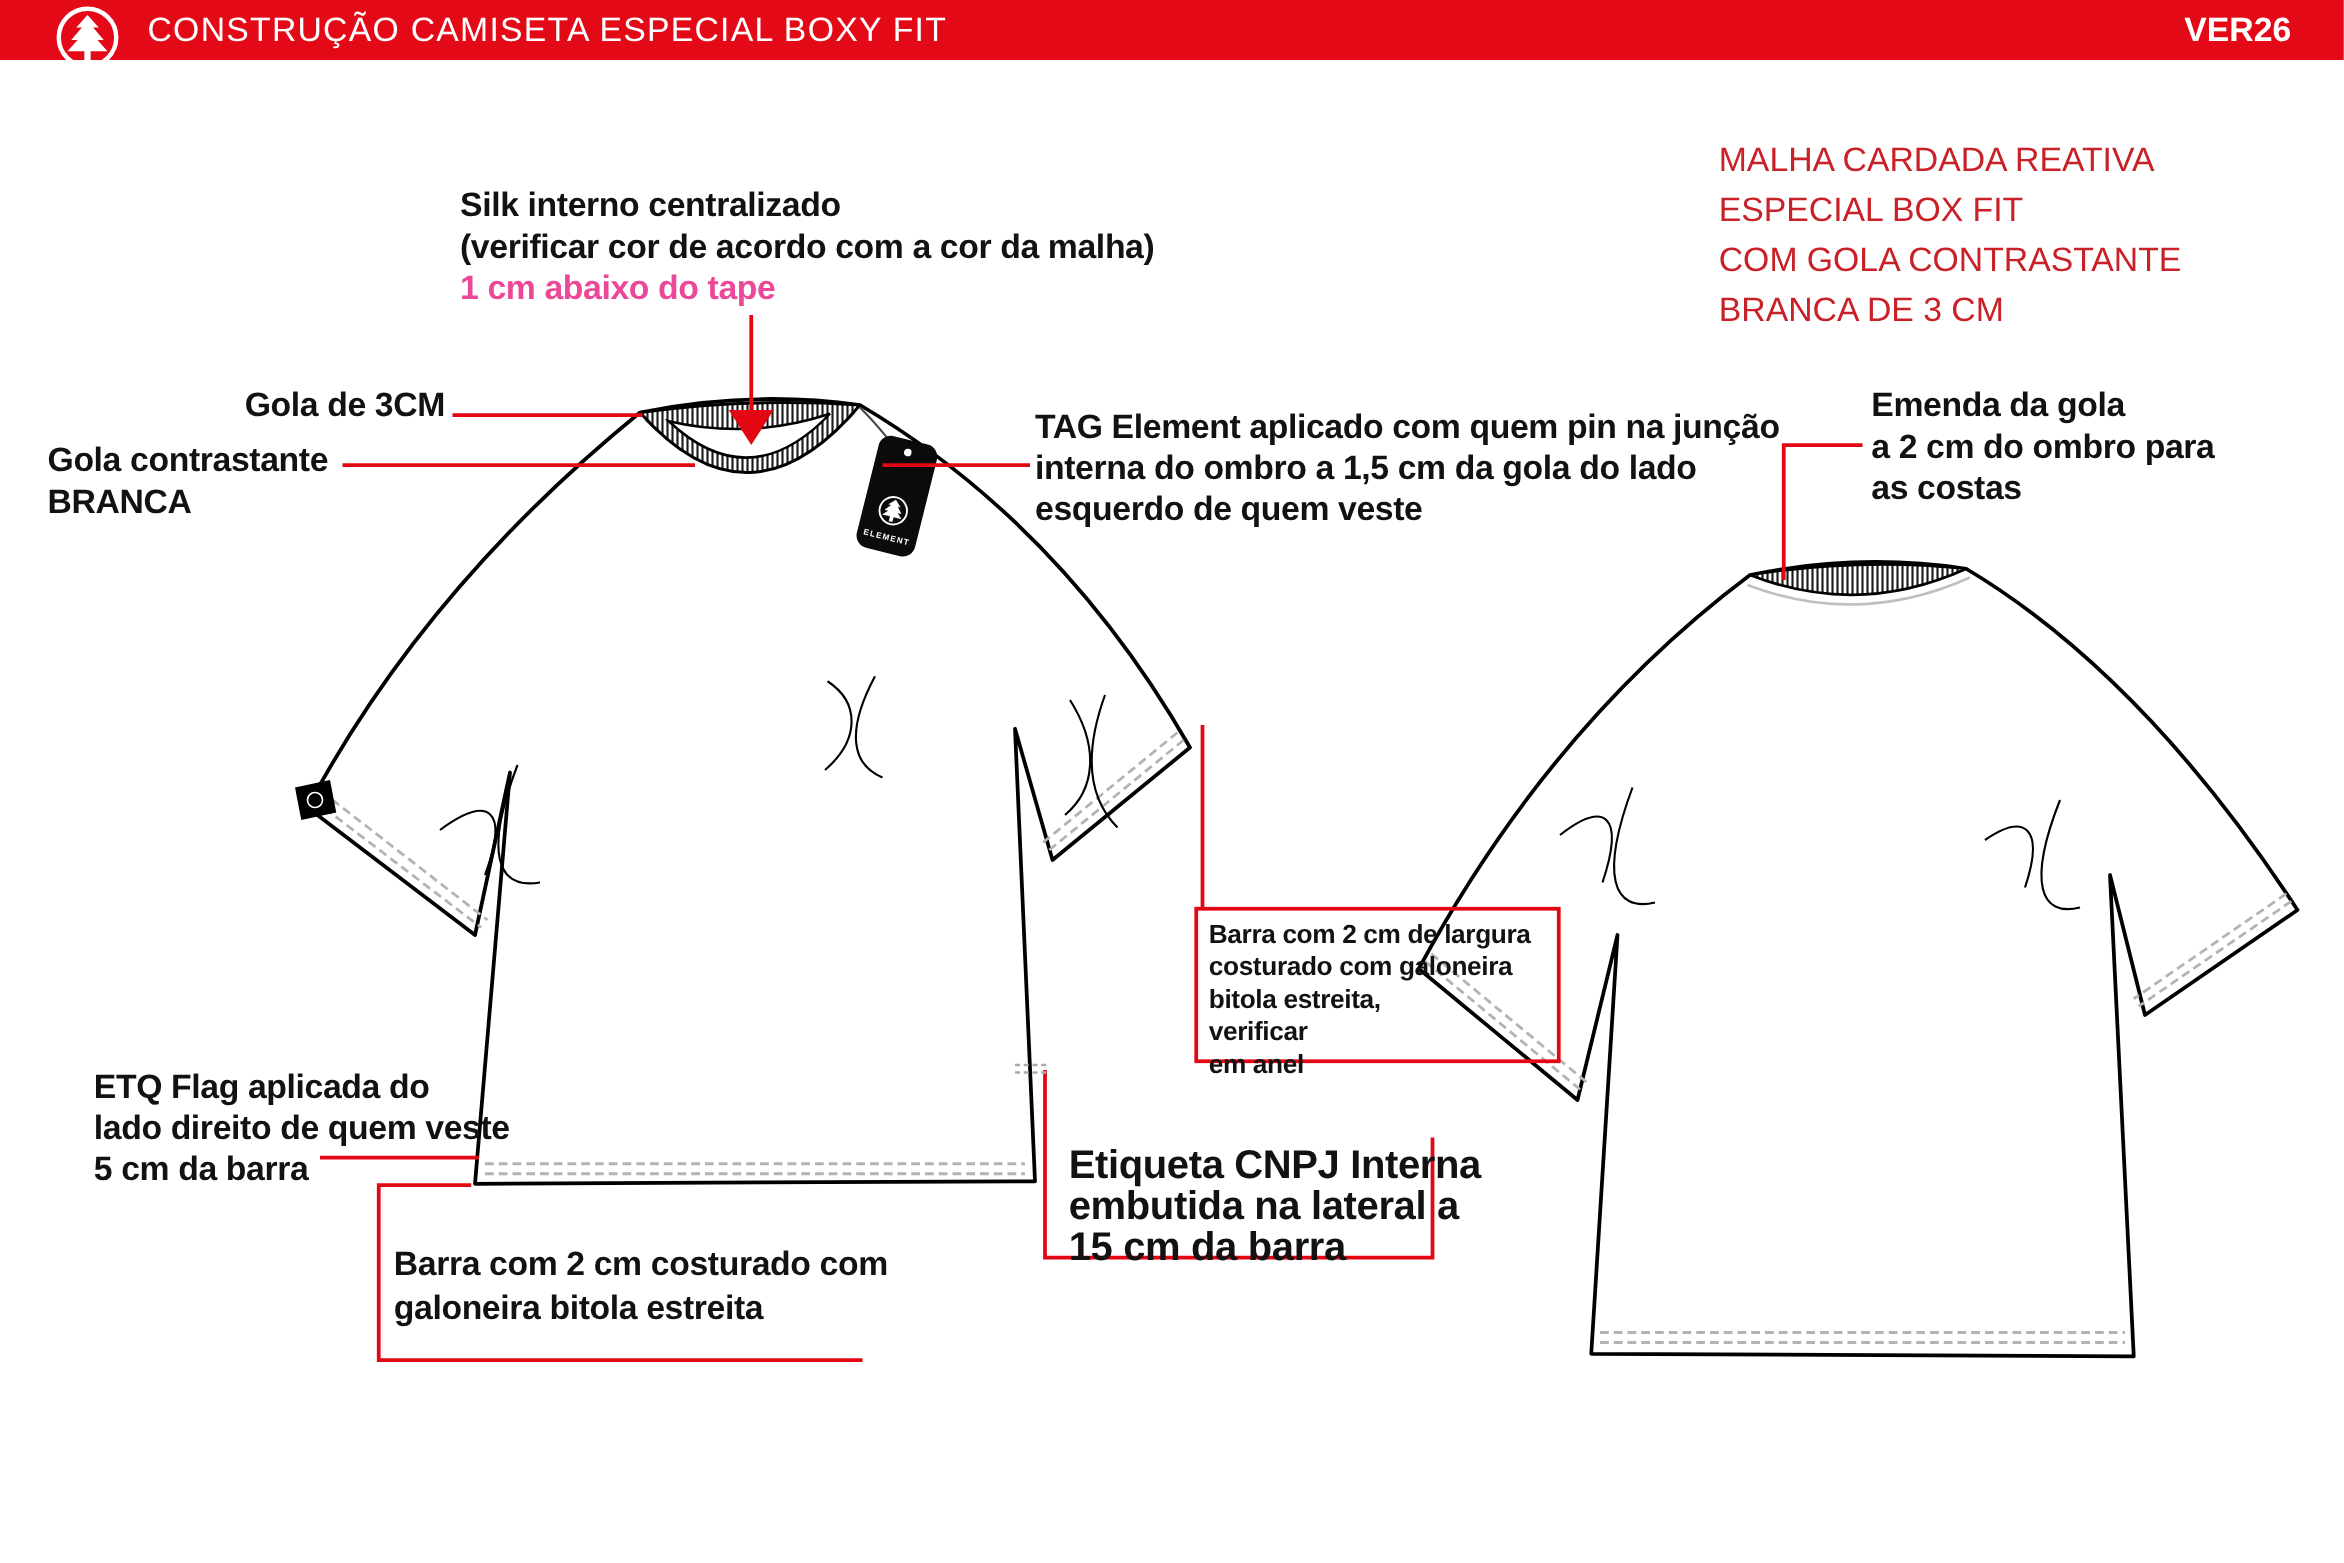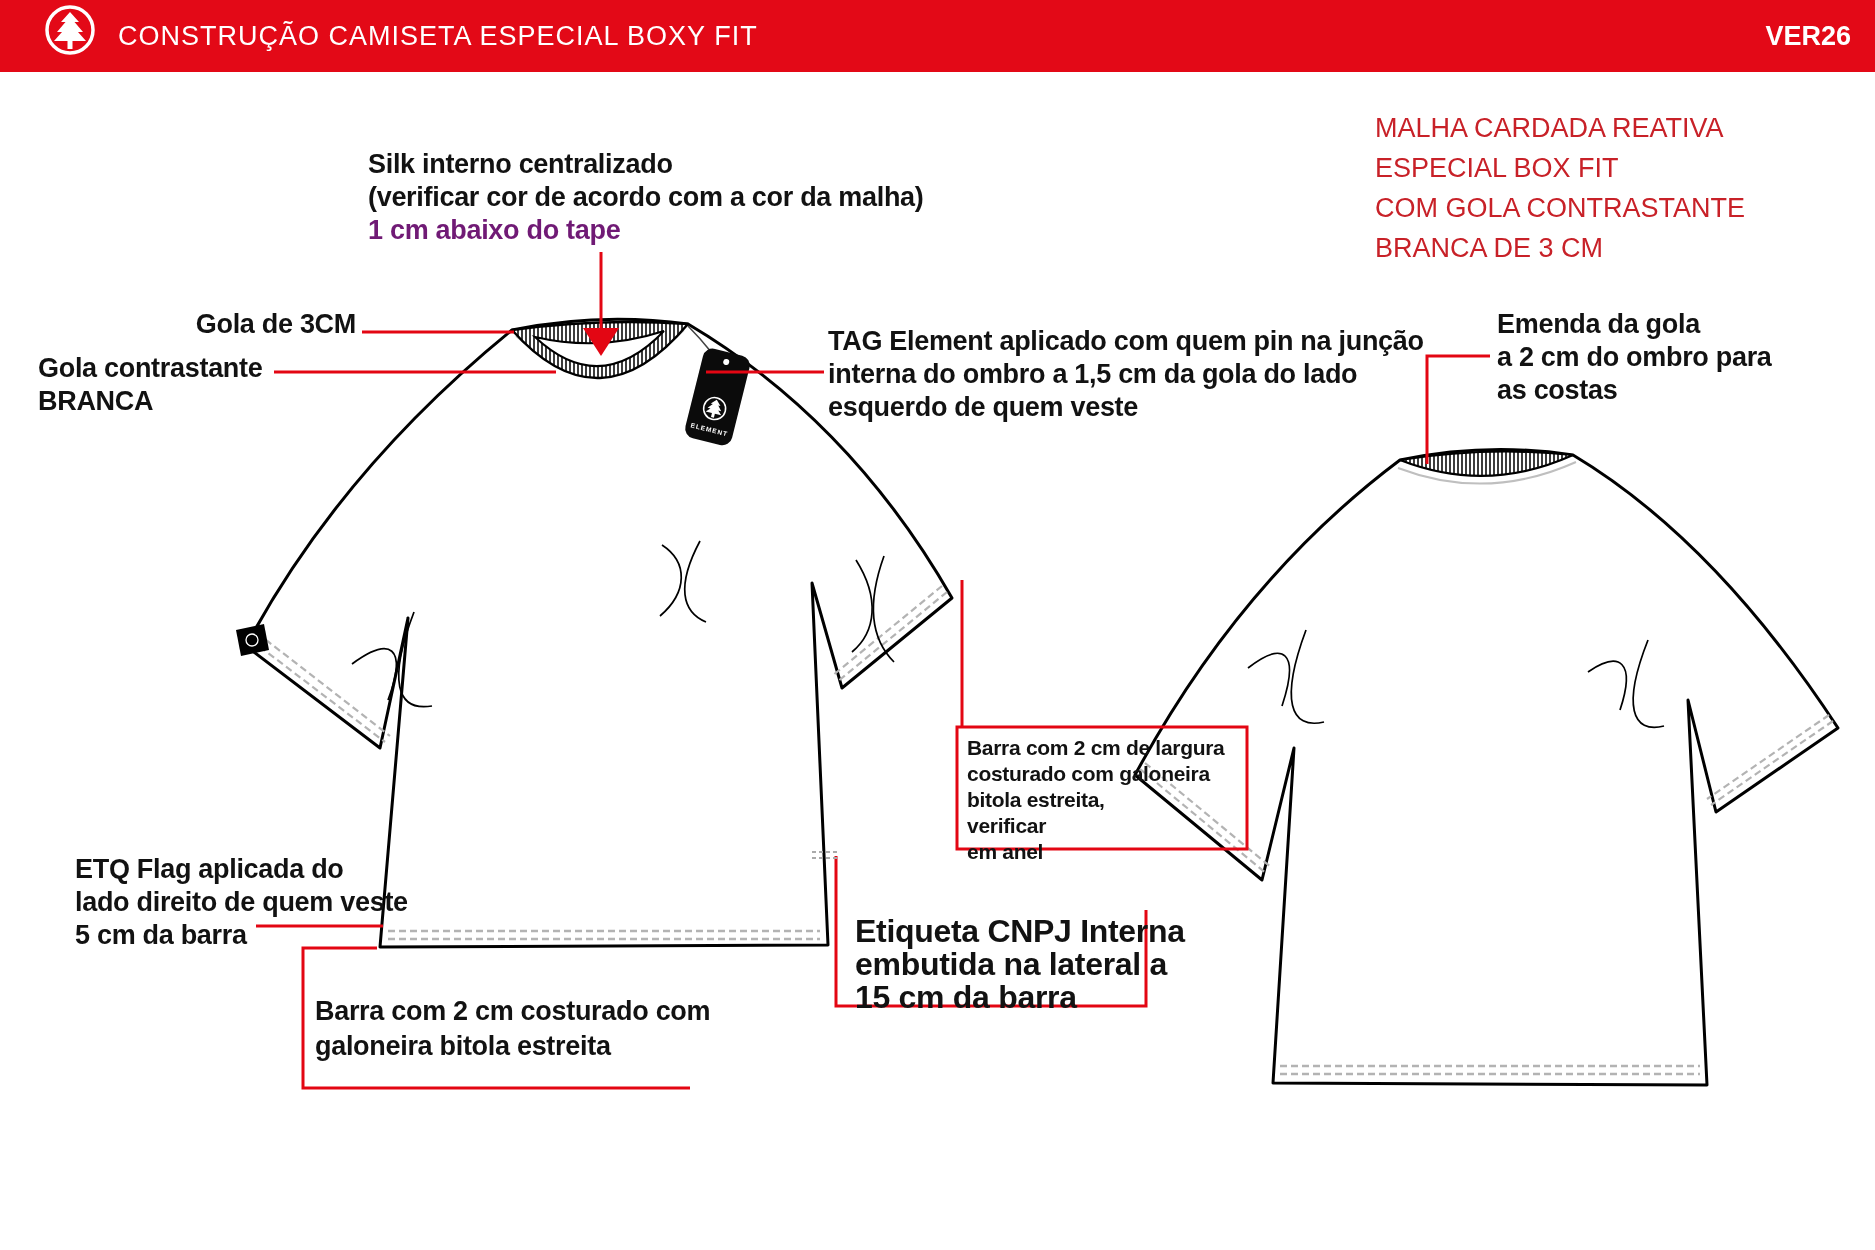--- a/index.html
+++ b/index.html
@@ -1,30 +1,30 @@
 <!DOCTYPE html>
 <html><head>
 <meta charset="utf-8">
 <style>
   html,body{margin:0;padding:0;}
   body{
     width:1875px;height:1250px;position:relative;background:#ffffff;
     font-family:"Liberation Sans",sans-serif;overflow:hidden;
   }
   .header{
-    position:absolute;top:0;left:0;width:1875px;height:72px;
+    position:absolute;top:0;left:0;width:1875px;height:48px;
     background:#E30917;display:flex;align-items:center;z-index:3;color:#fff;
   }
   .header .logo{position:absolute;left:44px;top:4px;}
   .header .title{margin-left:118px;font-size:27px;font-weight:400;letter-spacing:1px;}
-  .header .version{margin-left:auto;margin-right:24px;font-size:27px;font-weight:700;}
+  .header .version{margin-left:auto;margin-right:42px;font-size:27px;font-weight:700;}
   .drawing{position:absolute;top:0;left:0;z-index:1;}
   .note{position:absolute;z-index:2;font-weight:700;color:#121212;font-size:27px;line-height:33px;letter-spacing:-0.3px;}
   .note div{white-space:nowrap;}
-  .pink{color:#701a75;}
+  .pink{color:#ec4899;}
   .note-small{font-size:21px;line-height:26px;}
   .red-note{position:absolute;z-index:2;font-weight:400;color:#C82128;font-size:27px;line-height:40px;letter-spacing:0;}
   .right-align{text-align:right;}
 </style>
 </head>
 <body>
 
 <svg class="drawing" width="1875" height="1250" viewBox="0 0 1875 1250">
   <defs>
     <pattern id="rib" width="4" height="8" patternUnits="userSpaceOnUse">

